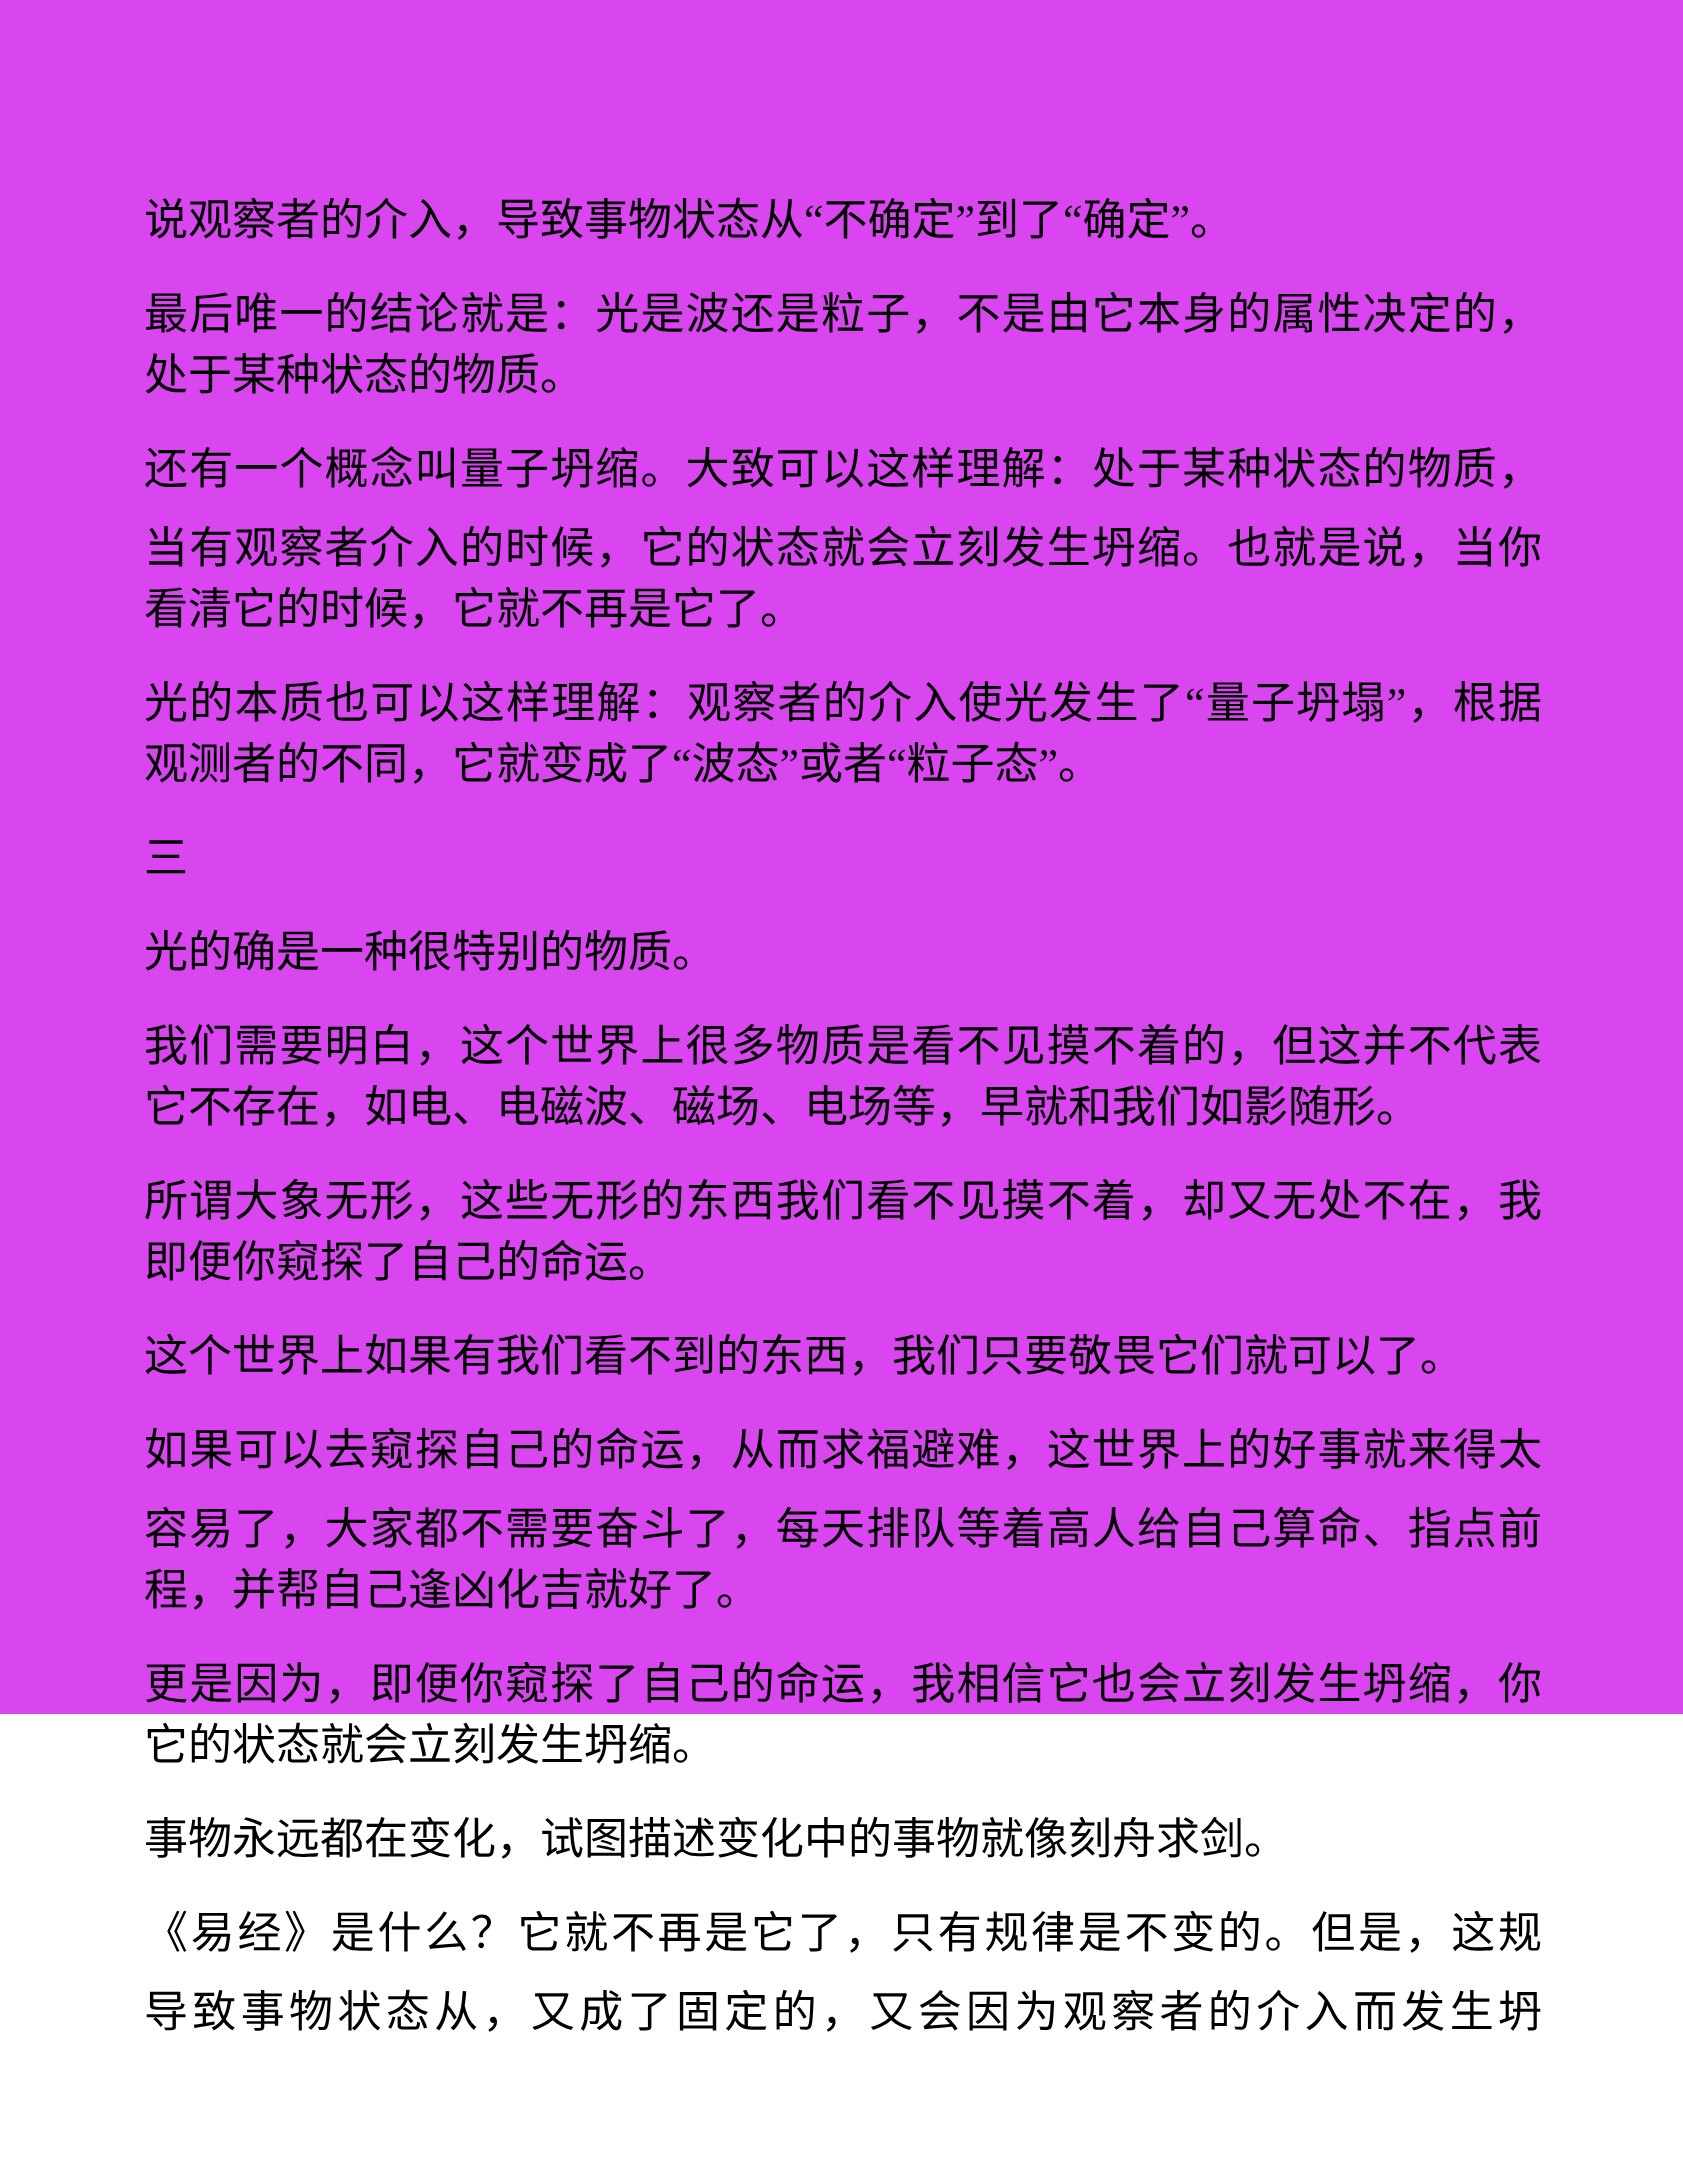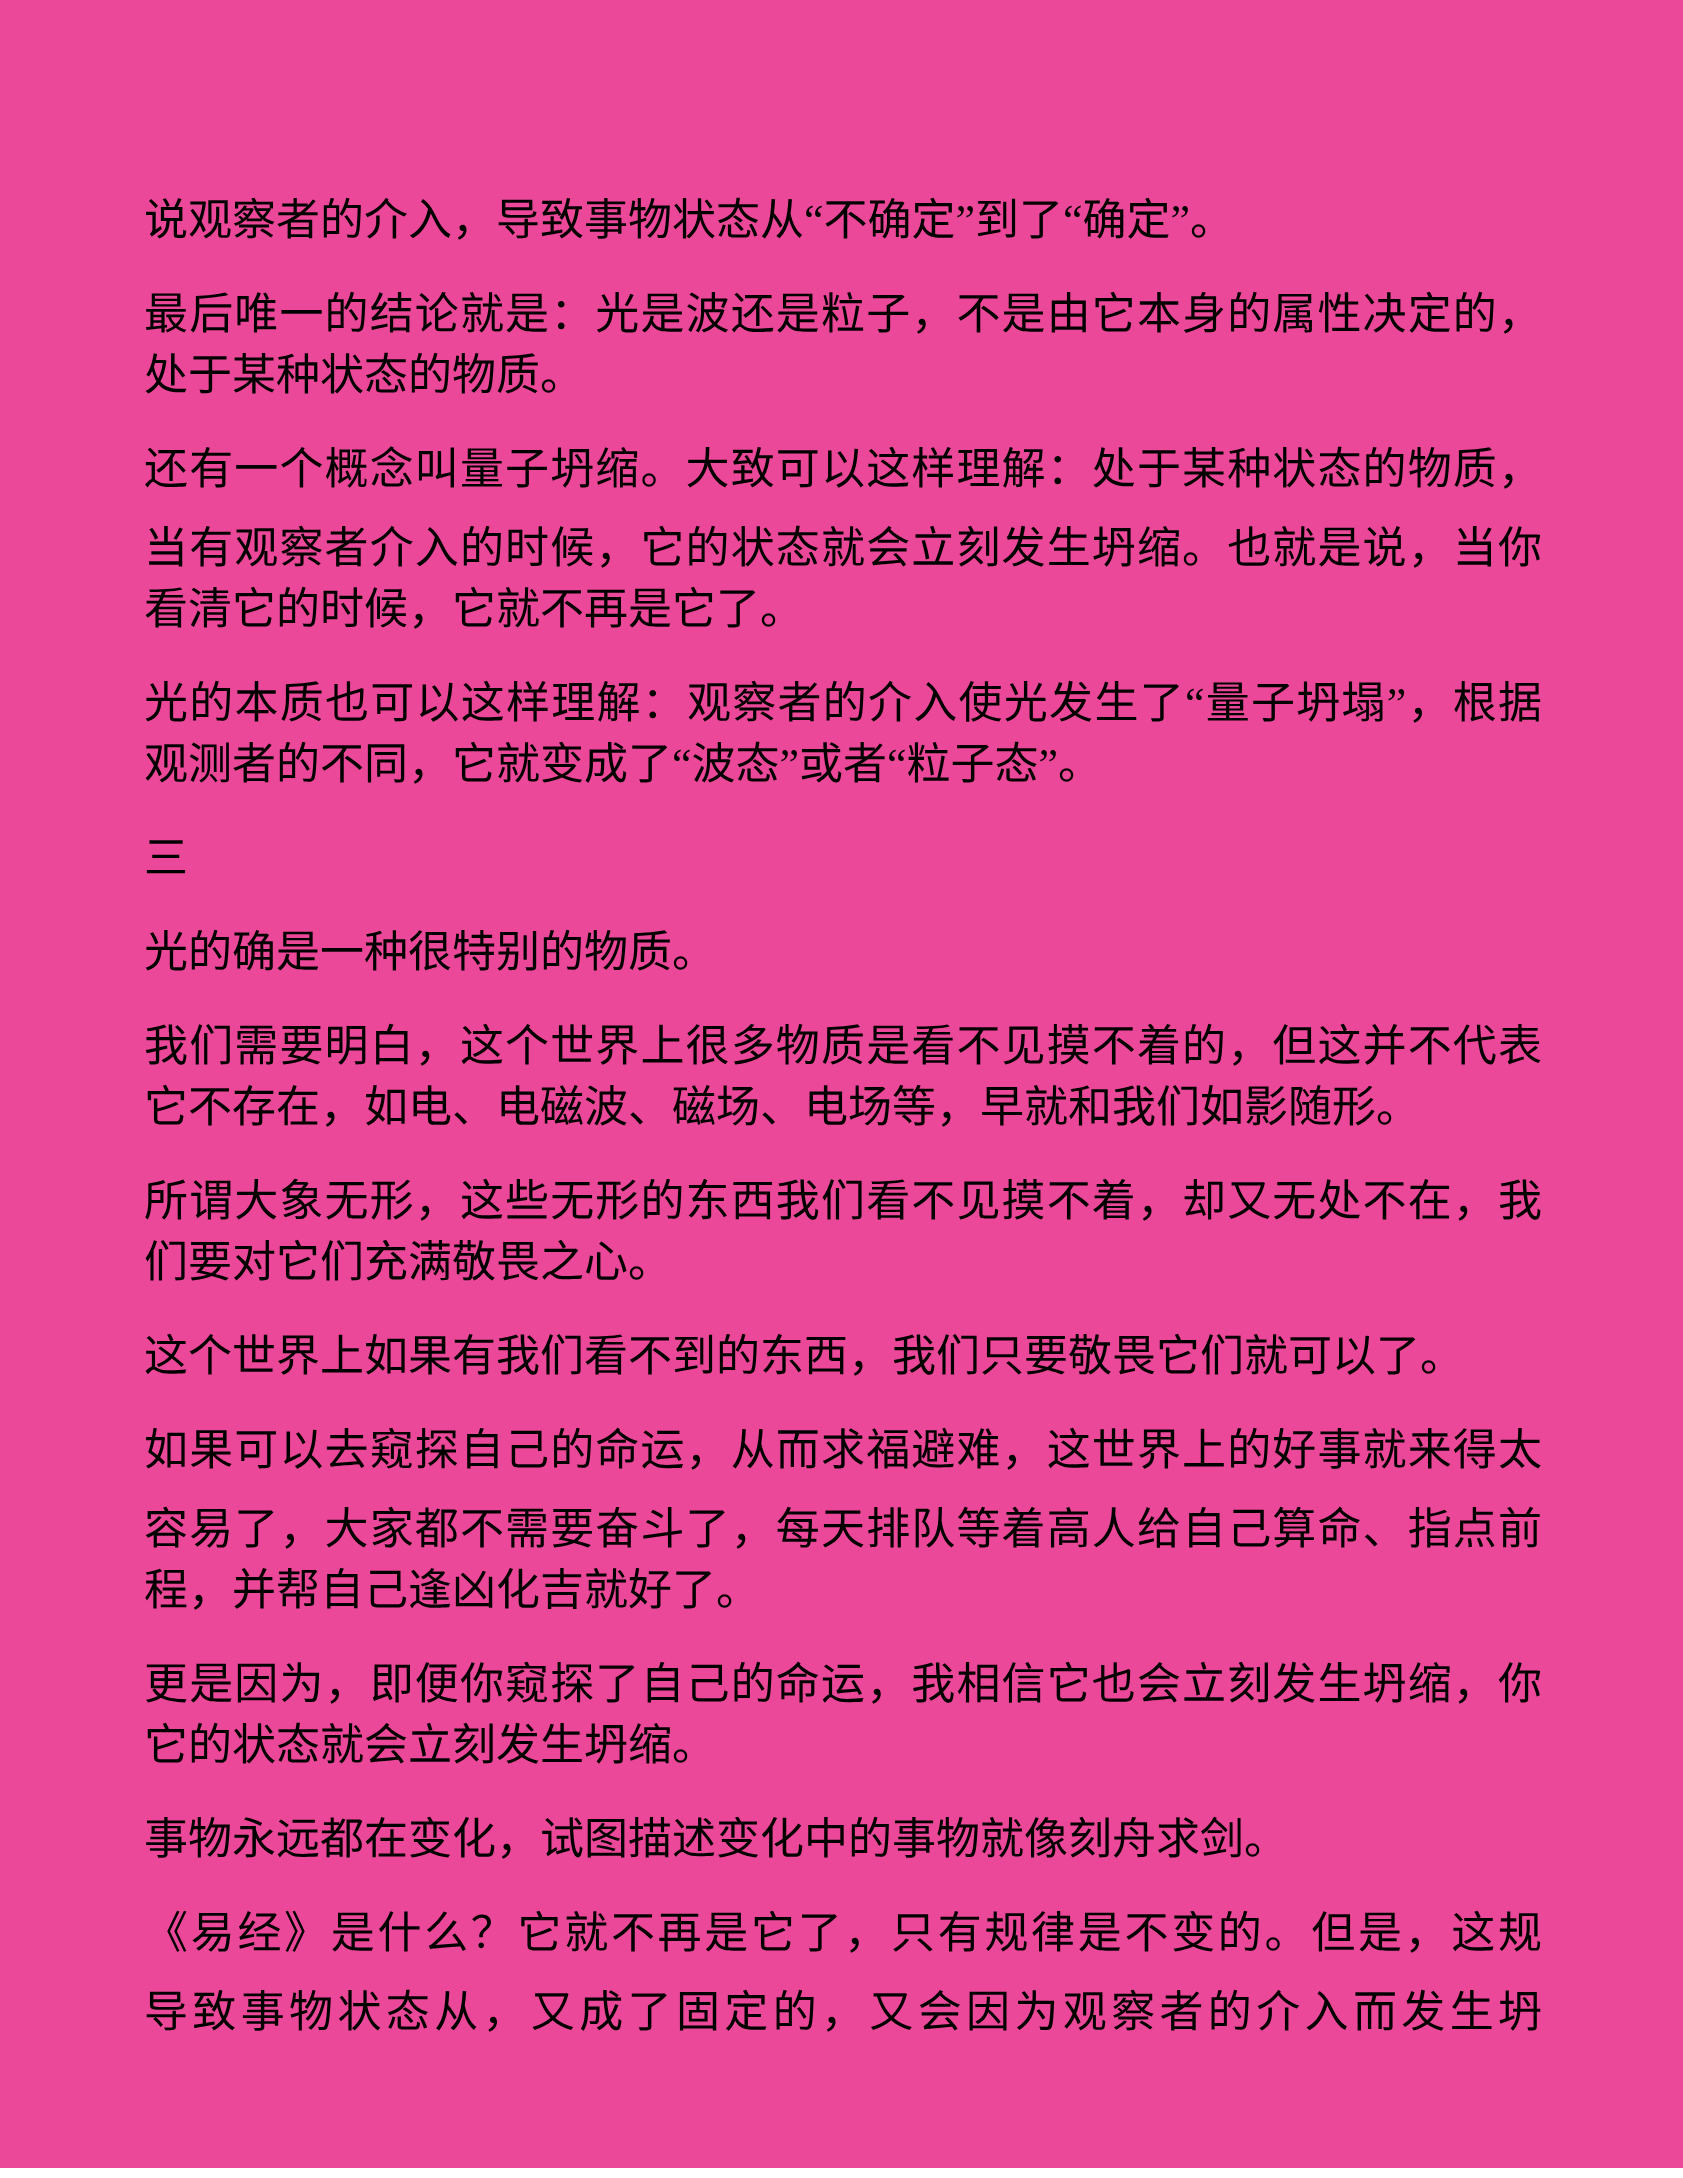--- a/index.html
+++ b/index.html
@@ -10,23 +10,23 @@
   body {
     width: 1683px;
     height: 2178px;
     overflow: hidden;
     font-family: "Liberation Serif", "DejaVu Serif", serif;
     color: #000000;
   }
   .page {
     box-sizing: border-box;
     width: 1683px;
-    height: 2168px;
+    height: 1714px;
     padding: 190px 141px 0 144px;
-    background: #ec4899;
+    background: #d946ef;
   }
   .para {
     margin: 0 0 33px 0;
     font-size: 44px;
     line-height: 61px;
     letter-spacing: 0;
   }
   .section-heading {
     margin: 0 0 33px 0;
     font-size: 44px;
@@ -78,21 +78,21 @@
     <span class="line">光的确是一种很特别的物质。</span>
   </p>
 
   <p class="para">
     <span class="line justified">我们需要明白，这个世界上很多物质是看不见摸不着的，但这并不代表</span>
     <span class="line">它不存在，如电、电磁波、磁场、电场等，早就和我们如影随形。</span>
   </p>
 
   <p class="para">
     <span class="line justified">所谓大象无形，这些无形的东西我们看不见摸不着，却又无处不在，我</span>
-    <span class="line">们要对它们充满敬畏之心。</span>
+    <span class="line">即便你窥探了自己的命运。</span>
   </p>
 
   <p class="para">
     <span class="line">这个世界上如果有我们看不到的东西，我们只要敬畏它们就可以了。</span>
   </p>
 
   <p class="para">
     <span class="line justified">如果可以去窥探自己的命运，从而求福避难，这世界上的好事就来得太</span>
     <span class="line justified">容易了，大家都不需要奋斗了，每天排队等着高人给自己算命、指点前</span>
     <span class="line">程，并帮自己逢凶化吉就好了。</span>

